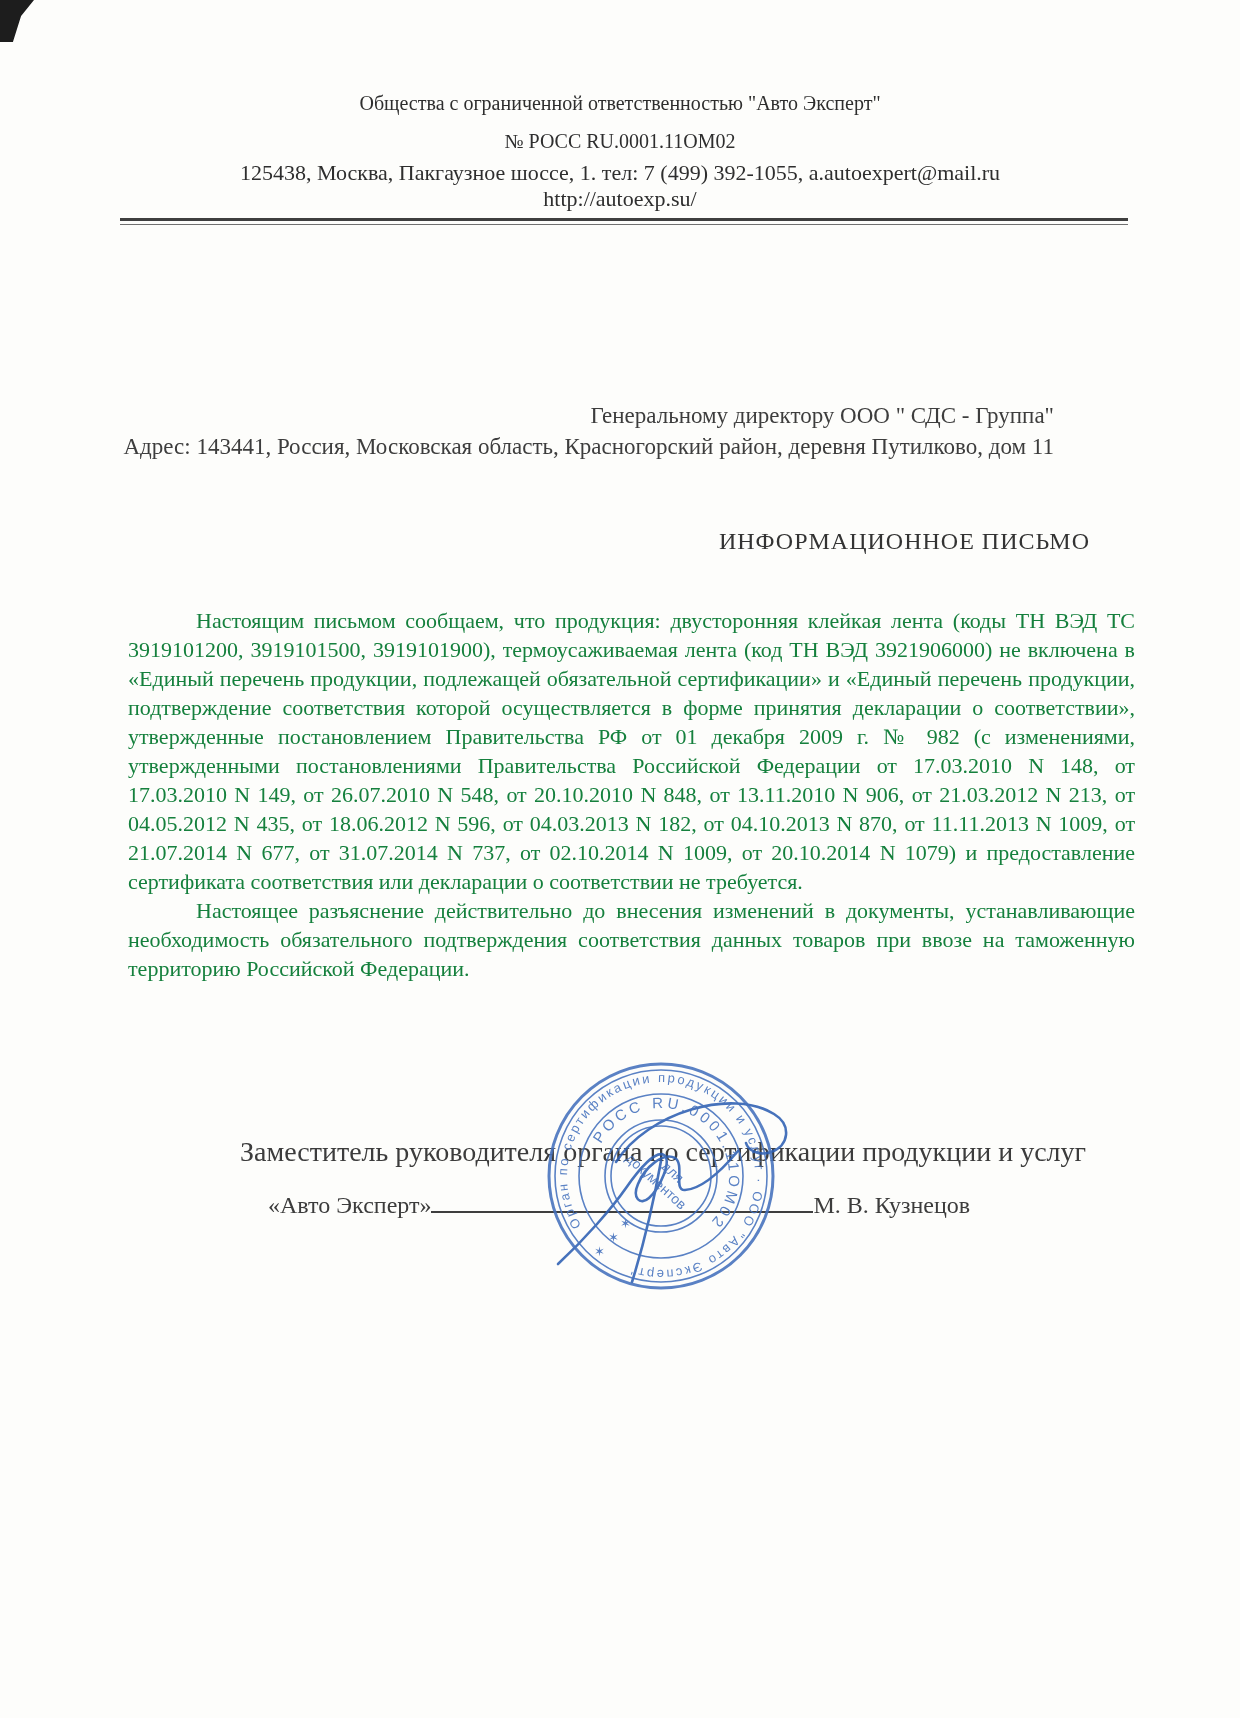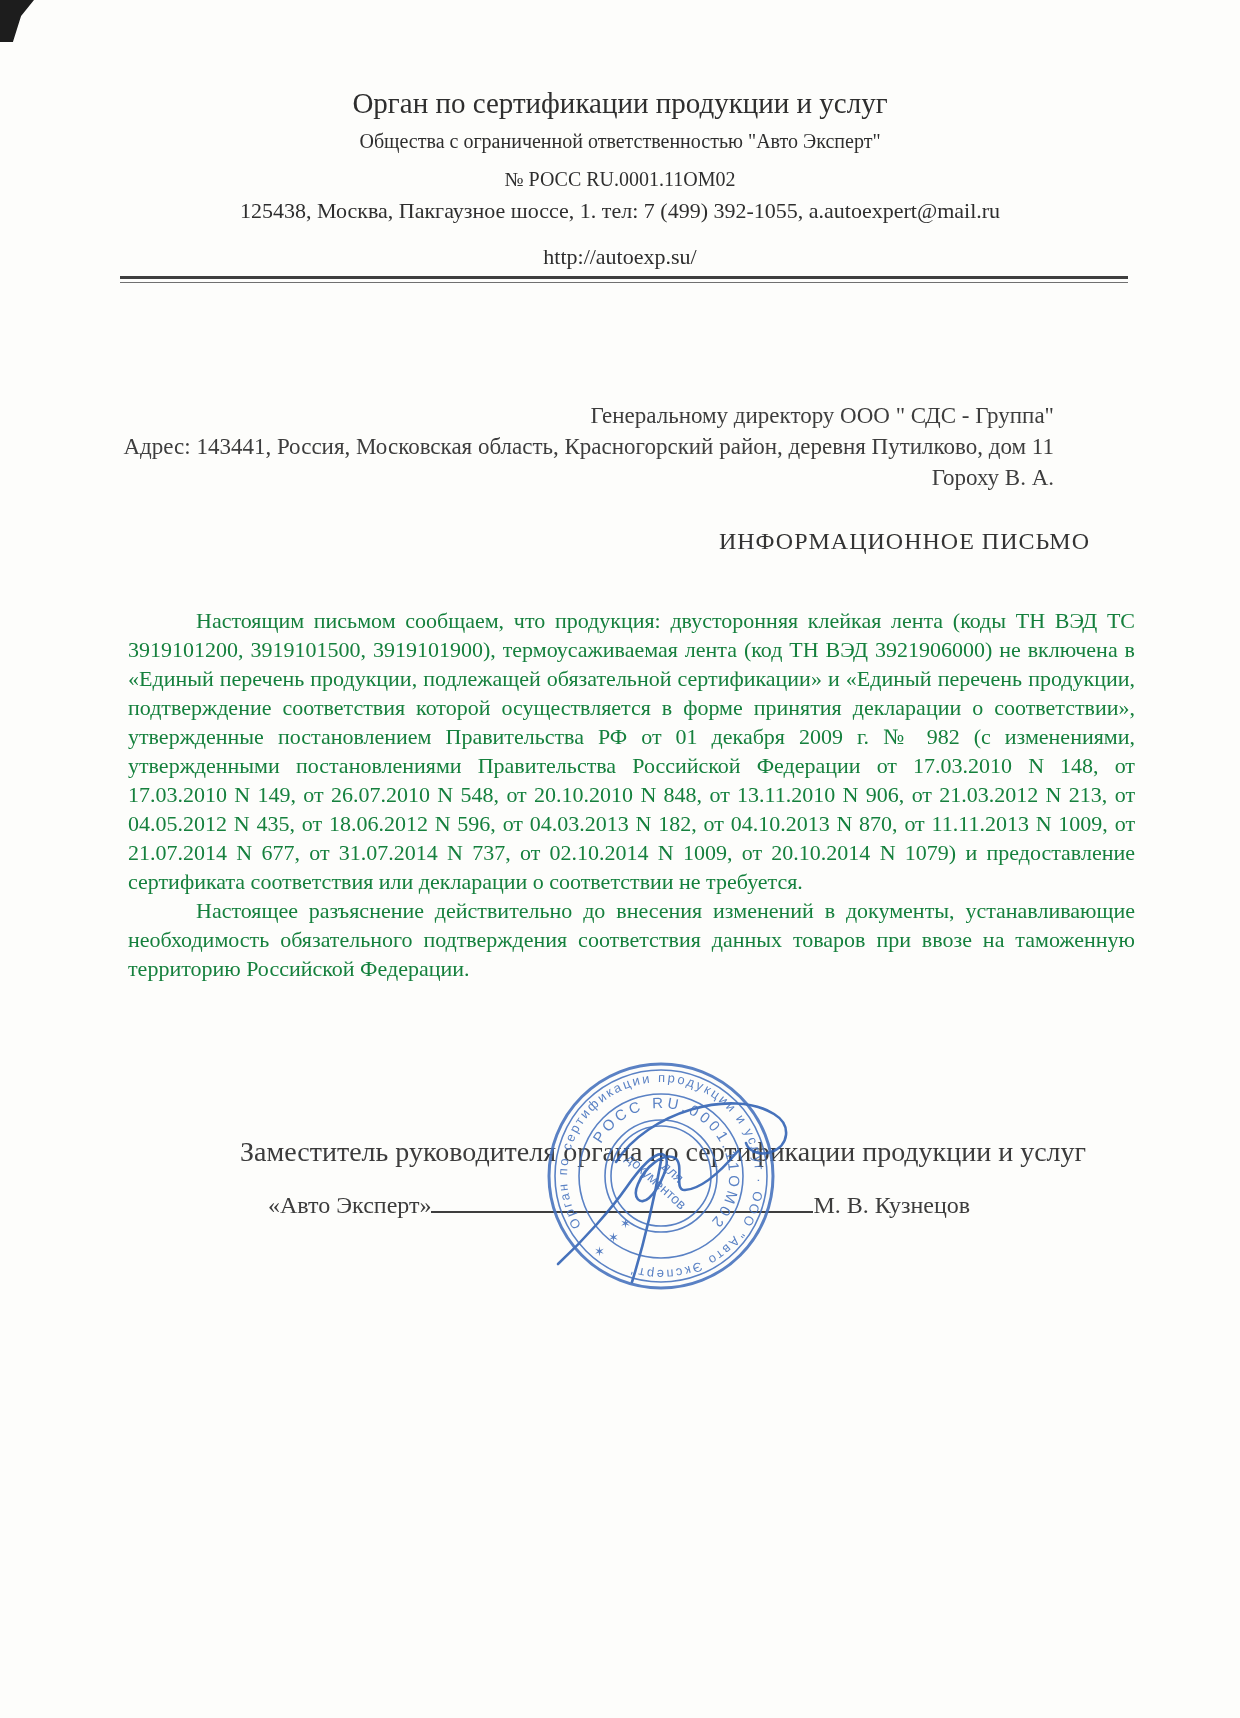--- a/index.html
+++ b/index.html
@@ -18,21 +18,21 @@
     position:absolute; left:0; top:0; width:34px; height:42px;
     background:#1d1d1d;
     clip-path:polygon(0 0,100% 0,62% 38%,38% 100%,0 100%);
   }
   
   .letterhead { position:absolute; top:84px; left:0; width:100%; text-align:center; color:#2e2e2e; }
   .lh-org1 { font-size:29px; line-height:38px; white-space:nowrap; }
   .lh-org2 { font-size:20px; line-height:38px; white-space:nowrap; }
   .lh-reg  { font-size:20px; line-height:38px; white-space:nowrap; }
   .lh-addr { font-size:22px; line-height:26px; white-space:nowrap;text-align:center; }
-  .lh-site { font-size:22px; line-height:26px; white-space:nowrap;margin-top:20px; }
+  .lh-site { font-size:22px; line-height:26px; white-space:nowrap; }
   .divider {
     margin:6px 112px 0 120px;
     height:3px;
     border-top:3px solid #3f3f3f;
     border-bottom:1px solid #707070;
   }
   
   .ref { position:absolute; top:300px; left:130px; font-size:24px; line-height:32px; color:#444; }
   .ref .underlined { border-bottom:2px solid #4a4a4a; padding-right:30px; display:inline-block; }
   
@@ -65,33 +65,31 @@
   .stamp text { font-family:"Liberation Sans","DejaVu Sans",sans-serif; }
 </style>
 </head>
 <body>
 
 <div class="page">
 
   <div class="scan-mark"></div>
 
   <header class="letterhead">
-    <div class="lh-org1">Орган по сертификации продукции и услуг</div>
     <div class="lh-org2">Общества с ограниченной ответственностью "Авто Эксперт"</div>
     <div class="lh-reg">№ РОСС RU.0001.11ОМ02</div>
     <div class="lh-addr">125438, Москва, Пакгаузное шоссе, 1. тел: 7 (499) 392-1055, a.autoexpert@mail.ru</div>
     <div class="lh-site">http://autoexp.su/</div>
     <div class="divider"></div>
   </header>
 
 
   <section class="recipient">
     <div>Генеральному директору ООО " СДС - Группа"</div>
     <div>Адрес: 143441, Россия, Московская область, Красногорский район, деревня Путилково, дом 11</div>
-    <div>Гороху В. А.</div>
   </section>
 
   <h1 class="title">ИНФОРМАЦИОННОЕ ПИСЬМО</h1>
 
   <section class="body-text">
     <p>Настоящим письмом сообщаем, что продукция: двусторонняя клейкая лента (коды ТН ВЭД ТС 3919101200, 3919101500, 3919101900), термоусаживаемая лента (код ТН ВЭД 3921906000) не включена в «Единый перечень продукции, подлежащей обязательной сертификации» и «Единый перечень продукции, подтверждение соответствия которой осуществляется в форме принятия декларации о соответствии», утвержденные постановлением Правительства РФ от 01 декабря 2009 г. № 982 (с изменениями, утвержденными постановлениями Правительства Российской Федерации от 17.03.2010 N 148, от 17.03.2010 N 149, от 26.07.2010 N 548, от 20.10.2010 N 848, от 13.11.2010 N 906, от 21.03.2012 N 213, от 04.05.2012 N 435, от 18.06.2012 N 596, от 04.03.2013 N 182, от 04.10.2013 N 870, от 11.11.2013 N 1009, от 21.07.2014 N 677, от 31.07.2014 N 737, от 02.10.2014 N 1009, от 20.10.2014 N 1079) и предоставление сертификата соответствия или декларации о соответствии не требуется.</p>
     <p>Настоящее разъяснение действительно до внесения изменений в документы, устанавливающие необходимость обязательного подтверждения соответствия данных товаров при ввозе на таможенную территорию Российской Федерации.</p>
   </section>
 
   <div class="sign-line1">Заместитель руководителя органа по сертификации продукции и услуг</div>

